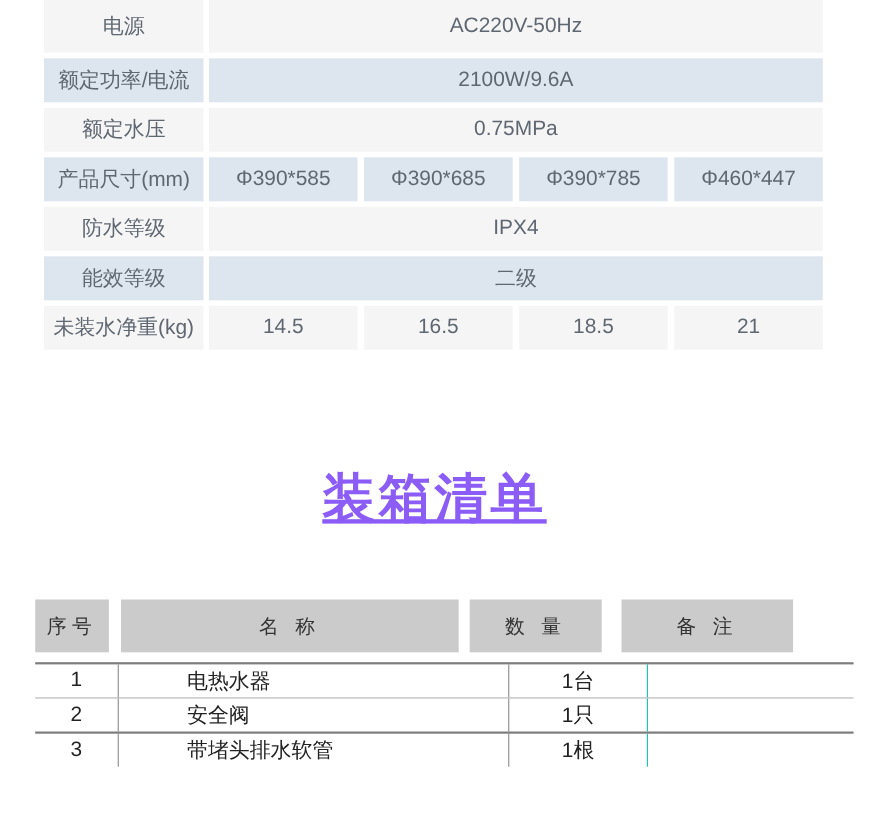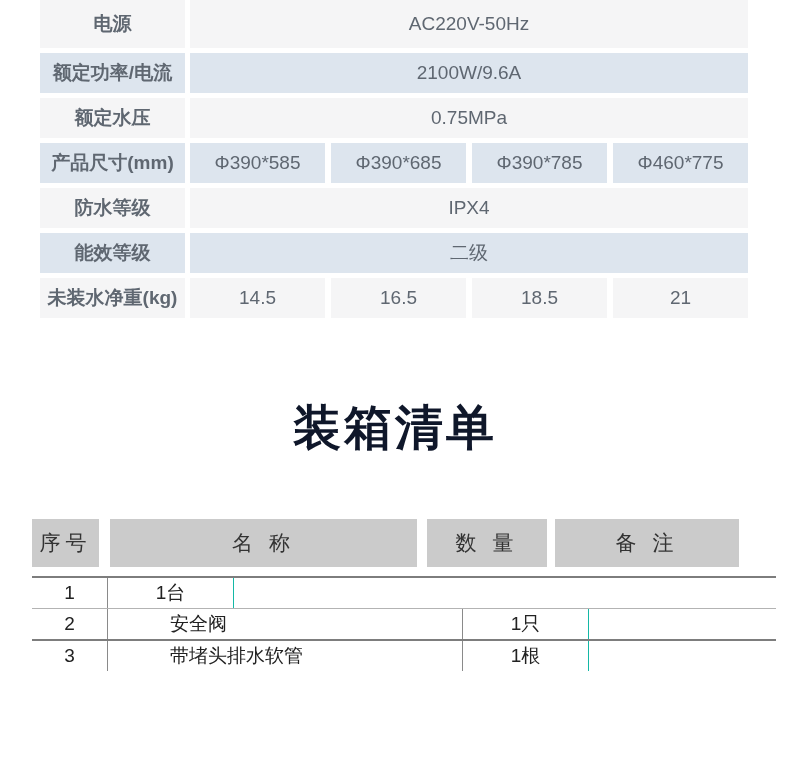--- a/index.html
+++ b/index.html
@@ -8,46 +8,46 @@
     font-family:"Liberation Sans","DejaVu Sans",sans-serif;
     -webkit-font-smoothing:antialiased;
   }
   
   .spec-table{margin-left:40px;width:708px;}
   .spec-row{display:flex;margin-bottom:5px;}
   .spec-row .cell{
     display:flex;align-items:center;justify-content:center;
     font-size:19px;color:#5f6771;
   }
-  .spec-label{width:145px;flex:0 0 145px;margin-right:5px;font-weight:bold;}
+  .spec-label{width:145px;flex:0 0 145px;margin-right:5px;}
   .spec-values{flex:1;display:flex;gap:6px;}
   .spec-value{flex:1;}
   .row-h{height:40px;}
   .row-first{height:48px;}
   .bg-gray .cell{background:#f5f5f6;}
   .bg-blue .cell{background:#dde5ee;}
 
   
   .section-title{
-    margin-top:82px;height:56px;line-height:56px;
+    margin-top:108px;height:56px;line-height:56px;
     text-align:center;font-size:48px;font-weight:bold;
-    color:#0f172a;letter-spacing:3px;
+    color:#8b5cf6;letter-spacing:3px;text-decoration:underline;
   }
 
   
   .packing{margin-left:32px;width:744px;margin-top:63px;}
   .pt-header{display:flex;height:48px;}
   .pt-h{
-    background:#cbcbcb;color:#333333;font-size:21px;letter-spacing:5px;
+    background:#cbcbcb;color:#333333;font-size:18px;letter-spacing:5px;
     display:flex;align-items:center;justify-content:center;
   }
   .pt-h.h-no{width:67px;margin-right:11px;}
   .pt-h.h-name{width:307px;margin-right:10px;}
-  .pt-h.h-qty{width:120px;margin-right:8px;}
-  .pt-h.h-note{width:184px;}
+  .pt-h.h-qty{width:120px;margin-right:18px;}
+  .pt-h.h-note{width:156px;}
   .pt-body{margin-top:9px;border-top:2px solid #7d7d7d;}
   .pt-row{display:flex;height:30px;border-bottom:1px solid #b3b3b3;}
   .pt-row.thick{border-bottom:2px solid #7d7d7d;}
   .pt-row.last{border-bottom:none;}
   .pt-c{
     font-size:19px;color:#222222;
     display:flex;align-items:center;
   }
   .c-no{width:75px;border-right:1px solid #8a8a8a;justify-content:center;}
   .c-name{width:355px;border-right:1px solid #8a8a8a;padding-left:62px;box-sizing:border-box;}
@@ -79,21 +79,21 @@
       <div class="cell spec-value row-h">0.75MPa</div>
     </div>
   </div>
 
   <div class="spec-row bg-blue">
     <div class="cell spec-label row-h">产品尺寸(mm)</div>
     <div class="spec-values">
       <div class="cell spec-value row-h">Φ390*585</div>
       <div class="cell spec-value row-h">Φ390*685</div>
       <div class="cell spec-value row-h">Φ390*785</div>
-      <div class="cell spec-value row-h">Φ460*775</div>
+      <div class="cell spec-value row-h">Φ460*447</div>
     </div>
   </div>
 
   <div class="spec-row bg-gray">
     <div class="cell spec-label row-h">防水等级</div>
     <div class="spec-values">
       <div class="cell spec-value row-h">IPX4</div>
     </div>
   </div>
 
@@ -124,20 +124,21 @@
     <div class="pt-h h-no">序号</div>
     <div class="pt-h h-name">名 称</div>
     <div class="pt-h h-qty">数 量</div>
     <div class="pt-h h-note">备 注</div>
   </div>
 
   <div class="pt-body">
 
     <div class="pt-row">
       <div class="pt-c c-no">1</div>
+      <div class="pt-c c-name">电热水器</div>
       <div class="pt-c c-qty">1台</div>
       <div class="pt-c c-note"></div>
     </div>
 
     <div class="pt-row thick">
       <div class="pt-c c-no">2</div>
       <div class="pt-c c-name">安全阀</div>
       <div class="pt-c c-qty">1只</div>
       <div class="pt-c c-note"></div>
     </div>

